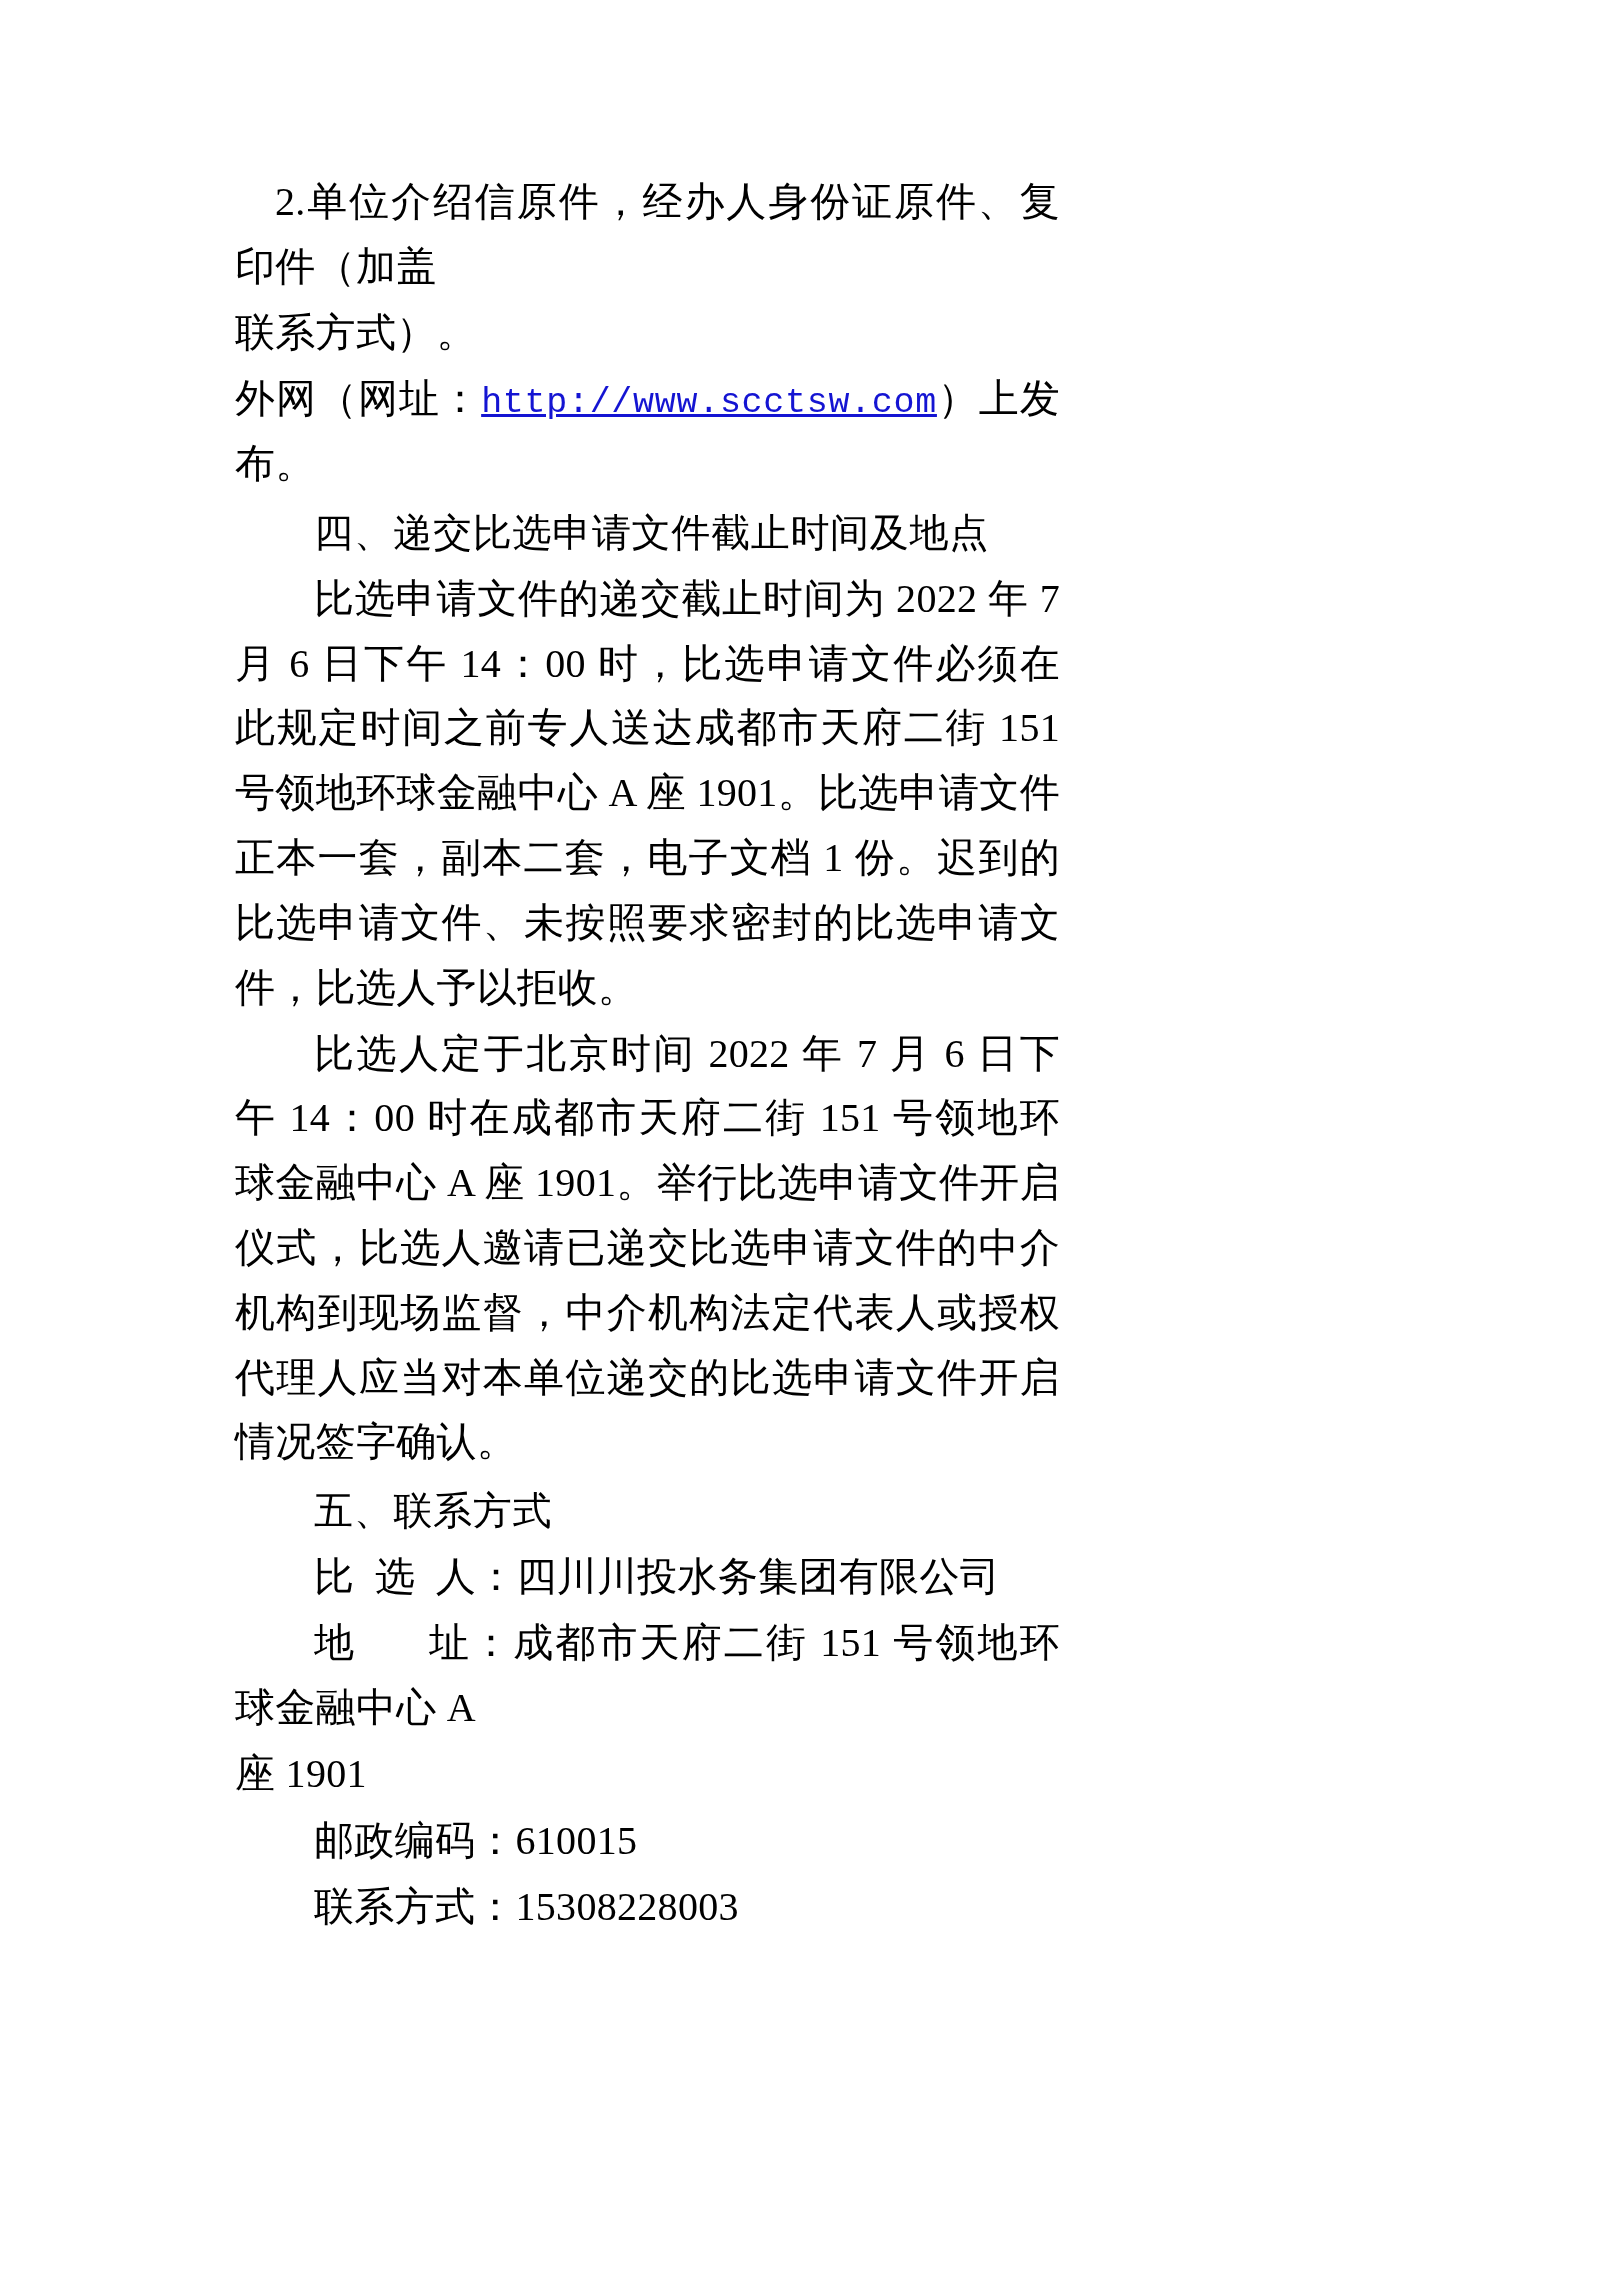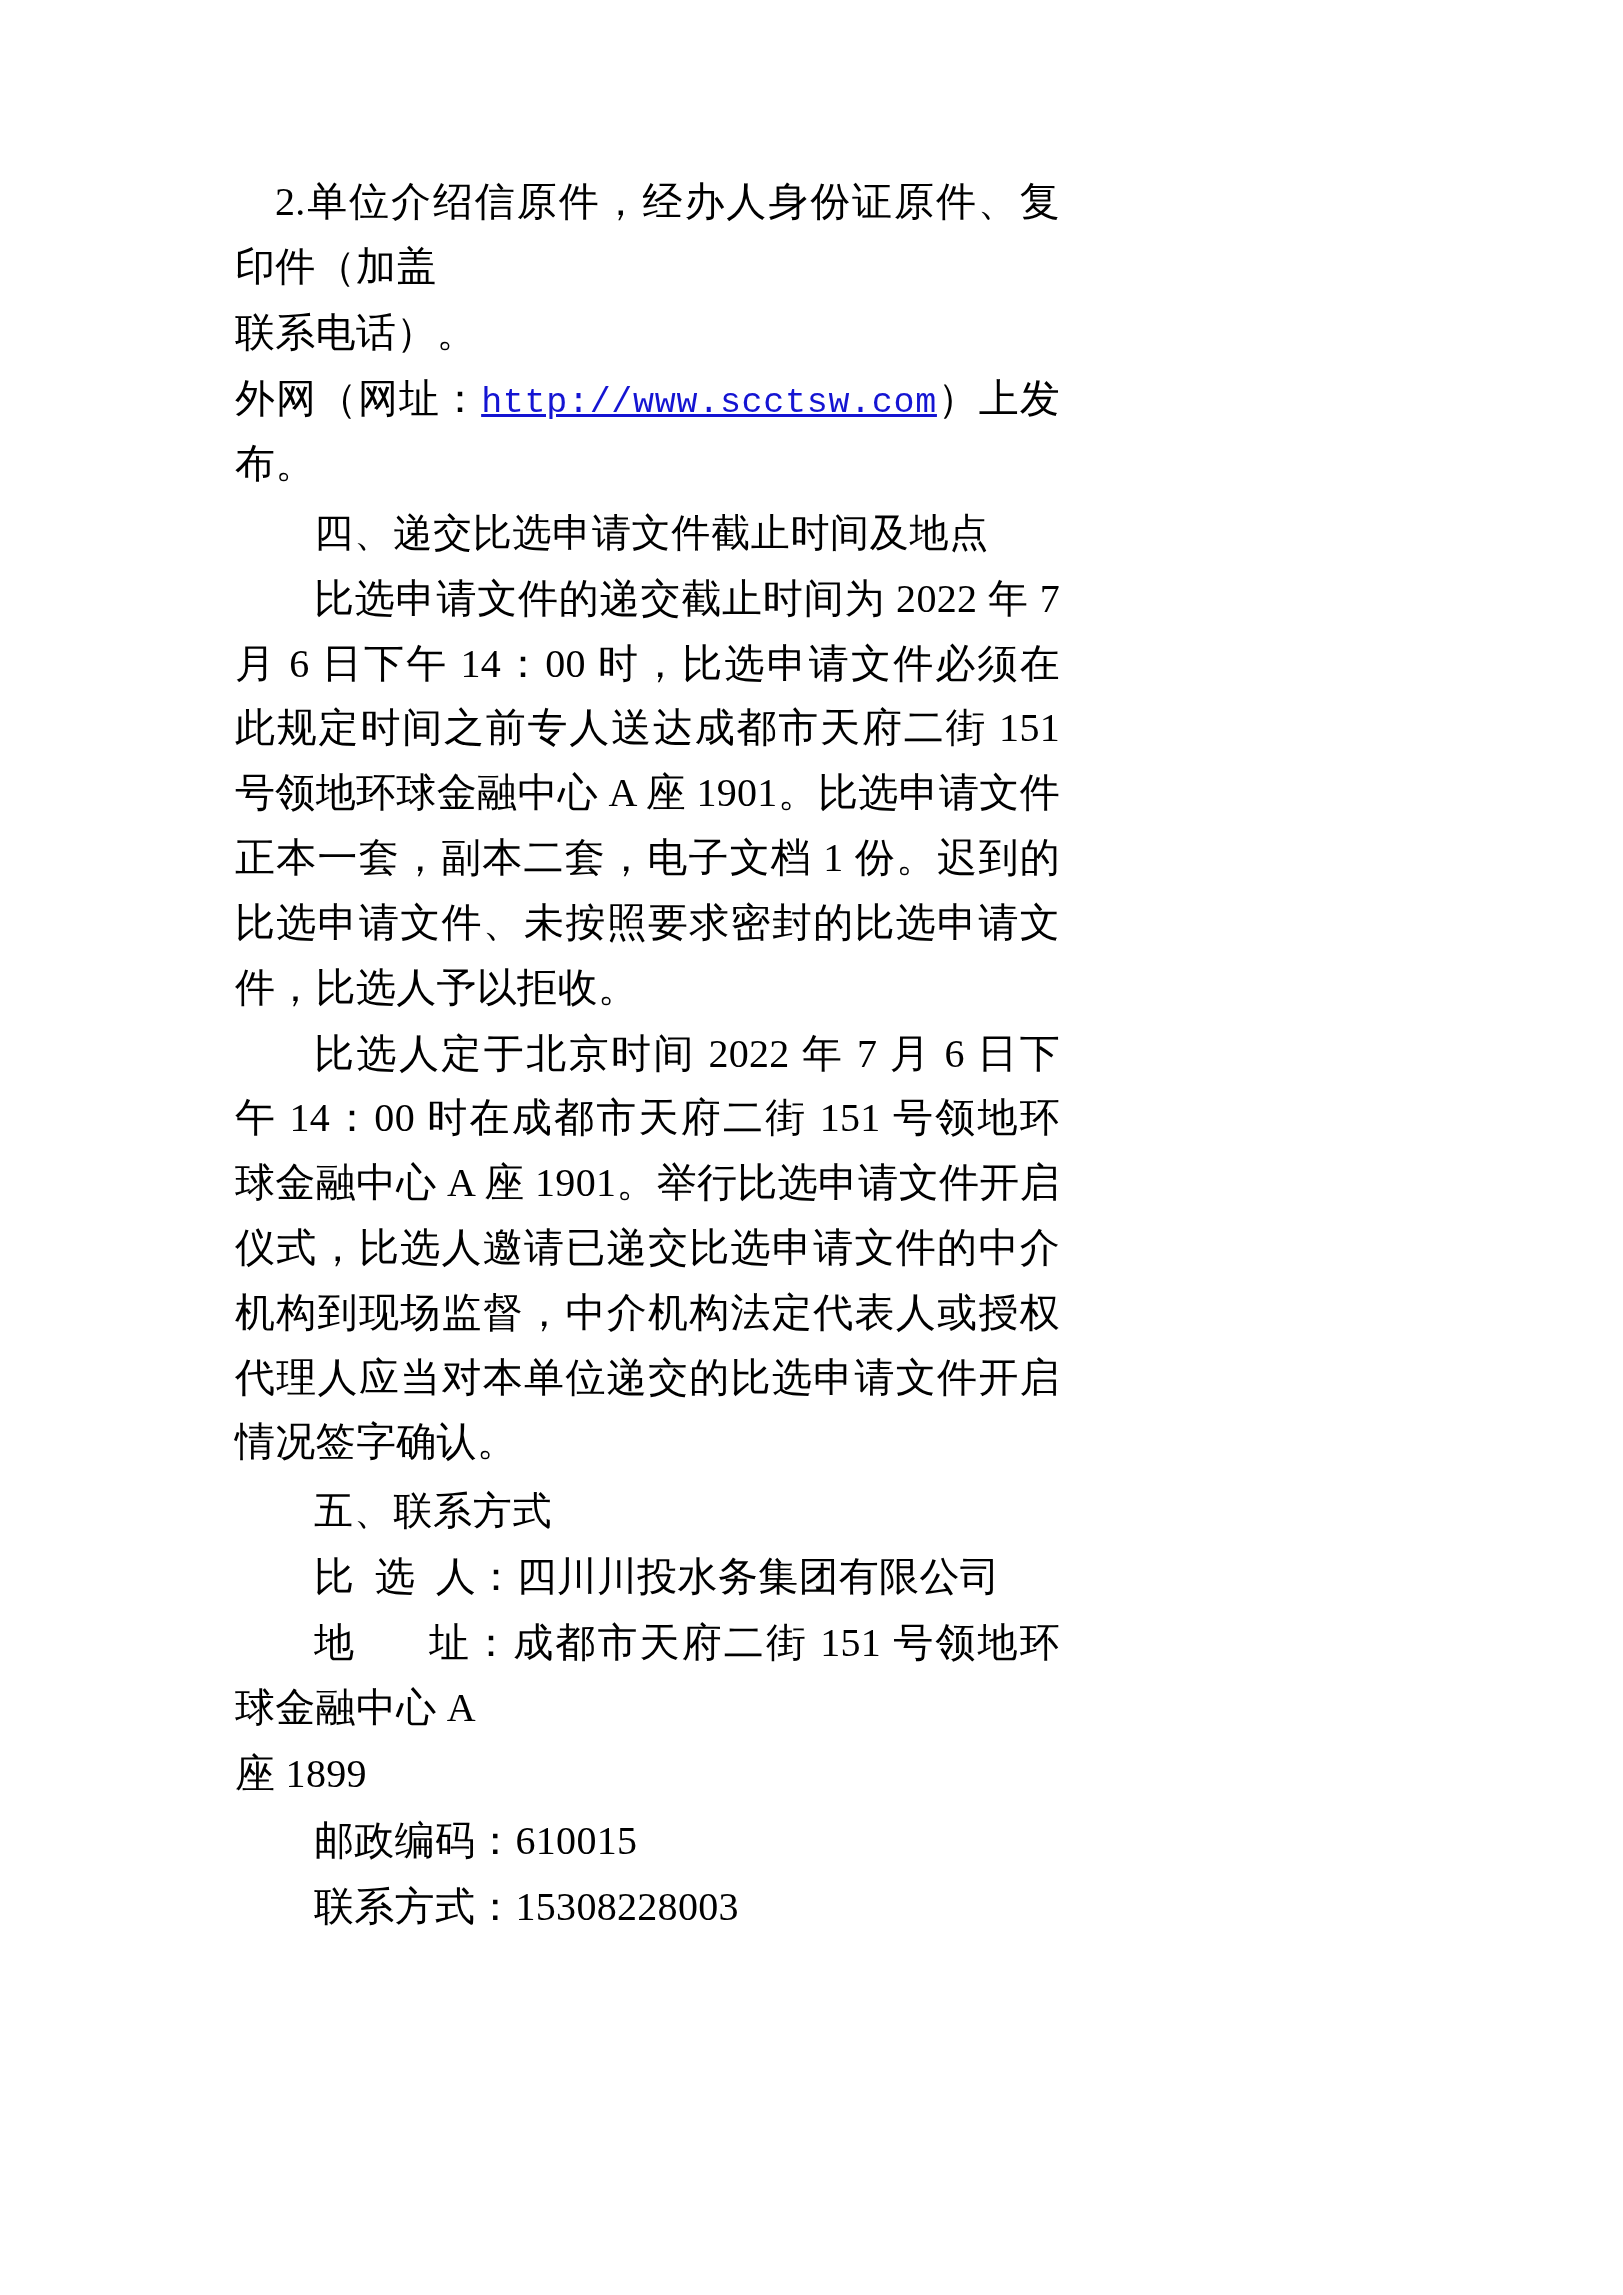--- a/index.html
+++ b/index.html
@@ -64,36 +64,36 @@
     white-space: normal;
   }
 </style>
 </head>
 <body>
 
 <div class="page">
   <div class="doc-body">
 
     <p class="indent-small">2.单位介绍信原件，经办人身份证原件、复印件（加盖</p>
-    <p>联系电话）。</p>
+    <p>联系方式）。</p>
 
     <p><span>外网（网址：</span><span class="link">http://www.scctsw.com</span><span>）上发布。</span></p>
 
     <p class="heading">四、递交比选申请文件截止时间及地点</p>
 
     <p class="indent">比选申请文件的递交截止时间为 2022 年 7 月 6 日下午 14：00 时，比选申请文件必须在此规定时间之前专人送达成都市天府二街 151 号领地环球金融中心 A 座 1901。比选申请文件正本一套，副本二套，电子文档 1 份。迟到的比选申请文件、未按照要求密封的比选申请文件，比选人予以拒收。</p>
 
     <p class="indent">比选人定于北京时间 2022 年 7 月 6 日下午 14：00 时在成都市天府二街 151 号领地环球金融中心 A 座 1901。举行比选申请文件开启仪式，比选人邀请已递交比选申请文件的中介机构到现场监督，中介机构法定代表人或授权代理人应当对本单位递交的比选申请文件开启情况签字确认。</p>
 
     <p class="heading">五、联系方式</p>
 
     <p class="contact-line"><span>比  选  人：</span><span>四川川投水务集团有限公司</span></p>
 
     <p class="contact-line wrap"><span style="white-space:pre">地      址：</span><span>成都市天府二街 151 号领地环球金融中心 A</span></p>
-    <p>座 1899</p>
+    <p>座 1901</p>
 
     <p class="contact-line"><span>邮政编码：</span><span>610015</span></p>
 
 
     <p class="contact-line"><span>联系方式：</span><span>15308228003</span></p>
 
   </div>
 </div>
 
 

